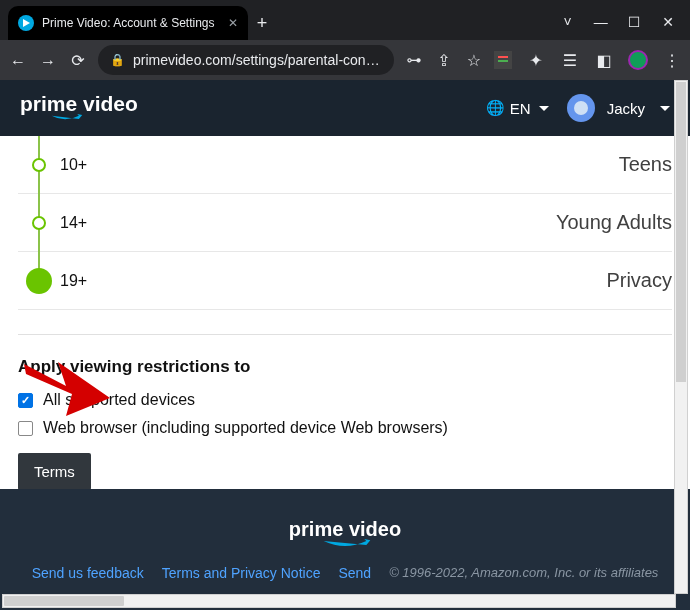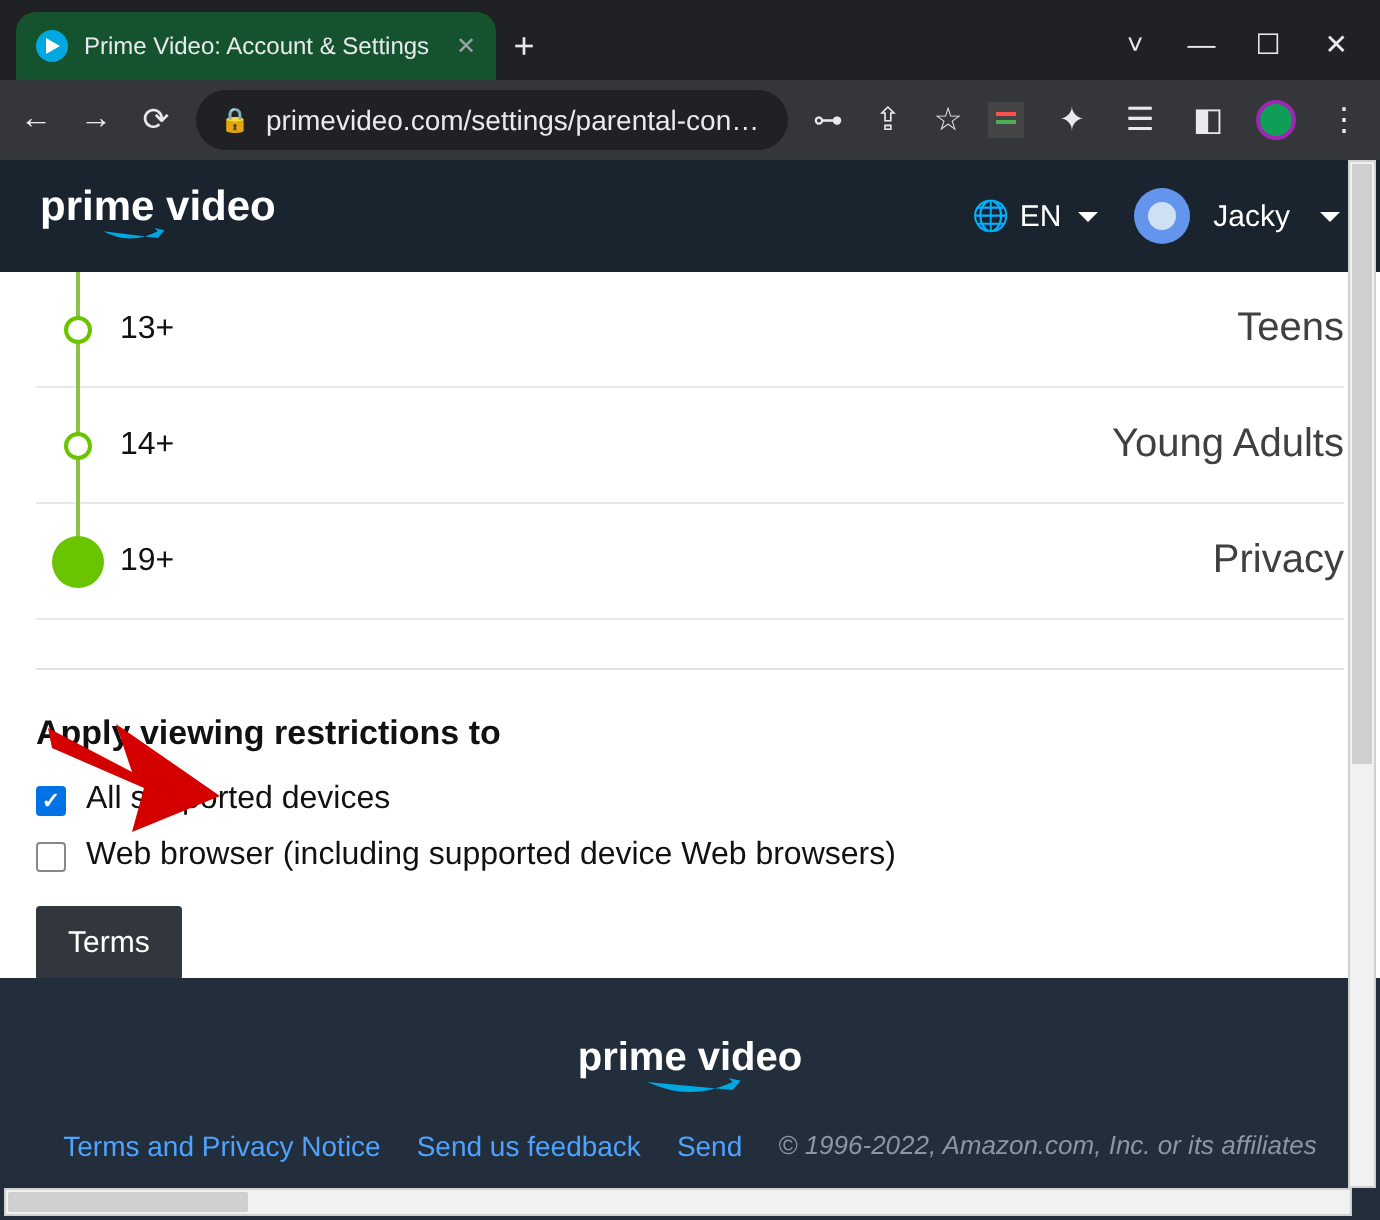--- a/index.html
+++ b/index.html
@@ -1,20 +1,20 @@
 <!DOCTYPE html>
 <html><head>
 <meta charset="utf-8">
 <style>
   * { box-sizing: border-box; margin: 0; padding: 0; }
   body { font-family: Arial, Helvetica, sans-serif; background: #fff; width: 690px; height: 610px; overflow: hidden; position: relative; }
 
   
   .titlebar { height: 40px; background: #202124; display: flex; align-items: flex-end; padding-left: 8px; }
-  .tab { background: #14532d; color: #e8eaed; border-top-left-radius: 10px; border-top-right-radius: 10px; height: 34px; width: 240px; display: flex; align-items: center; padding: 0 10px; gap: 8px; font-size: 12px; }
+  .tab { background: #000000; color: #e8eaed; border-top-left-radius: 10px; border-top-right-radius: 10px; height: 34px; width: 240px; display: flex; align-items: center; padding: 0 10px; gap: 8px; font-size: 12px; }
   .tab .favicon { width: 16px; height: 16px; border-radius: 50%; background: #00a8e1; display:flex; align-items:center; justify-content:center; flex:none; }
   .tab .favicon svg { width:10px; height:10px; }
   .tab-title { flex: 1; overflow: hidden; white-space: nowrap; text-overflow: ellipsis; }
   .tab-close { color:#9aa0a6; }
   .newtab { color:#e8eaed; width:28px; text-align:center; font-size:18px; line-height:34px; }
   .windowctrls { margin-left:auto; display:flex; gap:22px; color:#e8eaed; padding-right:16px; padding-bottom:10px; font-size:14px;}
   .windowctrls span { cursor:default; }
 
   
   .toolbar { height: 40px; background: #35363a; display:flex; align-items:center; padding:0 8px; gap:10px; color:#e8eaed; }
@@ -144,21 +144,21 @@
 </div>
 
 <div class="content">
   <div class="rating-list">
     <div class="rating-row" style="border-top:none;">
       <div class="track">
         <div class="line up"></div>
         <div class="line down"></div>
         <div class="circle"></div>
       </div>
-      <span class="age-label">13+</span>
+      <span class="age-label">10+</span>
       <span class="audience-label">Teens</span>
     </div>
     <div class="rating-row">
       <div class="track">
         <div class="line up"></div>
         <div class="line down"></div>
         <div class="circle"></div>
       </div>
       <span class="age-label">14+</span>
       <span class="audience-label">Young Adults</span>
@@ -190,22 +190,22 @@
 </div>
 
 <div class="footer">
   <div class="footer-logo">
     <span>prime video</span>
     <svg viewBox="0 0 120 18" width="100" height="12">
         <path d="M28 3 Q60 18 92 3 L89 0 L98 2 L92 9 Z" fill="#00a8e1"></path>
       </svg>
   </div>
   <div class="footer-links">
+    <a href="#">Send us feedback</a>
     <a href="#">Terms and Privacy Notice</a>
-    <a href="#">Send us feedback</a>
     <a href="#">Send</a>
     <span class="copy">© 1996-2022, Amazon.com, Inc. or its affiliates</span>
   </div>
 </div>
 
 <svg class="red-arrow" width="110" height="60">
   <polygon points="0,4 42,26 34,2 86,38 42,56 48,34 2,14" fill="#d40000"></polygon>
 </svg>
 
 <div class="right-scrollbar">

